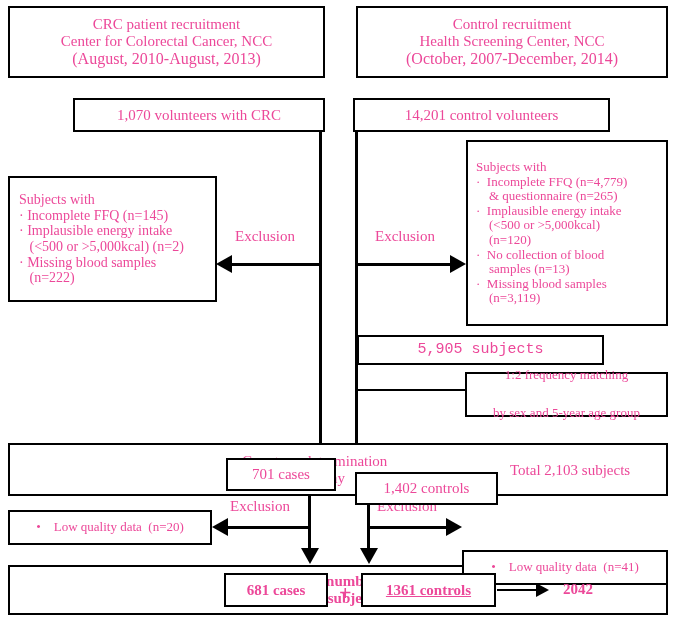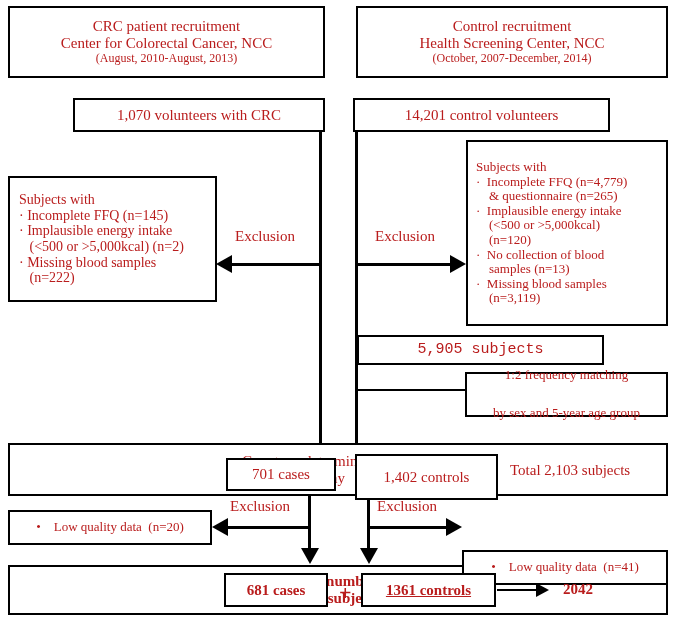--- a/index.html
+++ b/index.html
@@ -6,39 +6,39 @@
     margin: 0;
     padding: 0;
     background: #ffffff;
   }
   #canvas {
     position: relative;
     width: 675px;
     height: 621px;
     background: #ffffff;
     font-family: "Liberation Serif", "DejaVu Serif", serif;
-    color: #b91c1c;
+    color: #ec4899;
     overflow: hidden;
   }
   .box {
     position: absolute;
     border: 2px solid #000000;
     background: #ffffff;
     box-sizing: border-box;
     display: flex;
     flex-direction: column;
     justify-content: center;
     z-index: 5;
   }
   .box.center { align-items: center; text-align: center; }
   .box .ln { line-height: 1.12; white-space: pre; }
   .t15 { font-size: 15px; }
   .t14 { font-size: 14px; }
   .t13 { font-size: 13px; }
-  .t12 { font-size: 12px; }
+  .t12 { font-size: 16px; }
   .bold { font-weight: bold; }
 
   
   .vline {
     position: absolute;
     width: 3px;
     background: #000000;
     z-index: 1;
   }
   .hline {
@@ -164,21 +164,21 @@
     <div style="width:8px;"></div>
     <div style="display:flex; flex-direction:column; width:200px;">
       <div class="ln t15">Genotype determination</div>
       <div class="ln t15">using MassArray</div>
     </div>
   </div>
 
   <div class="box center" style="left:226px; top:458px; width:110px; height:33px; z-index:8;">
     <div class="ln t15">701 cases</div>
   </div>
-  <div class="box center" style="left:355px; top:454px; width:143px; height:46px; z-index:8;">
+  <div class="box center" style="left:355px; top:472px; width:143px; height:33px; z-index:8;">
     <div class="ln t15">1,402 controls</div>
   </div>
   <div class="plain-text t15" style="left:510px; top:462px; z-index:8;">Total 2,103 subjects</div>
 
   <div class="vline" style="left:308px; top:496px; height:58px;"></div>
   <div class="arrow-down" style="left:301px; top:548px;"></div>
 
   <div class="vline" style="left:367px; top:496px; height:58px;"></div>
   <div class="arrow-down" style="left:360px; top:548px;"></div>
 

